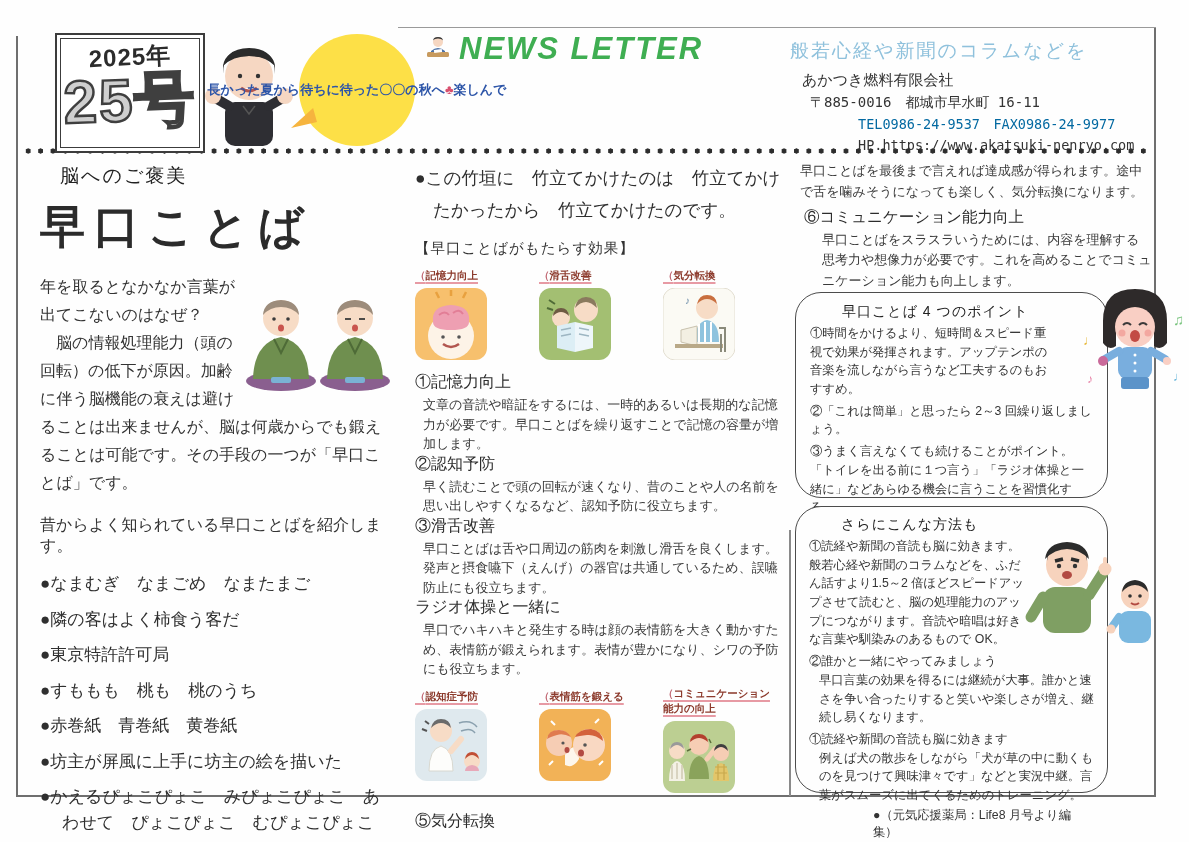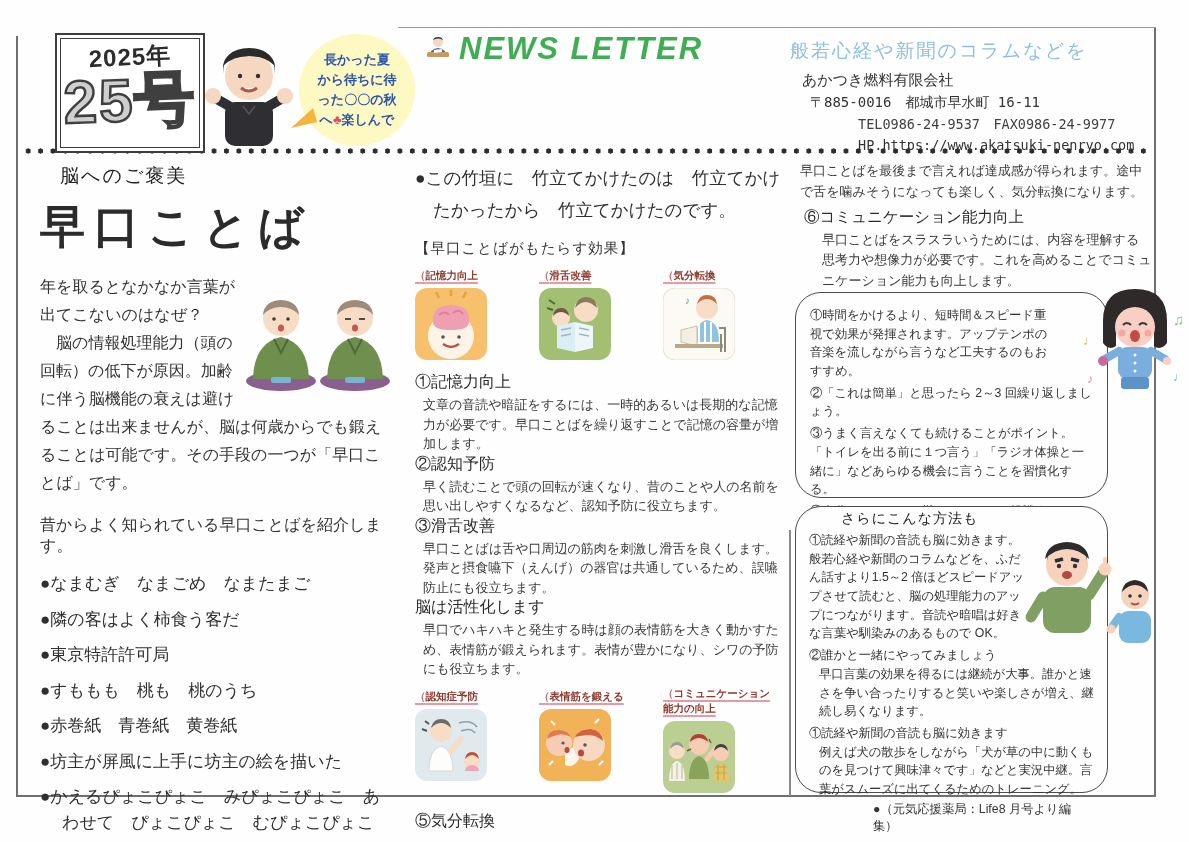--- a/index.html
+++ b/index.html
@@ -15,38 +15,38 @@
   .dotted-sep{position:absolute;left:22px;top:147px;width:1128px;height:8px;
     background-image:radial-gradient(circle,#2d2d2d 2.4px,transparent 2.8px);
     background-size:12.4px 8px;background-repeat:repeat-x;}
   
   .issue-box{position:absolute;left:55px;top:33px;width:140px;height:110px;border:2.5px solid #3c3c3c;padding:3px;background:#fff;}
   .issue-box-inner{width:100%;height:100%;border:1.5px solid #3c3c3c;box-sizing:border-box;text-align:center;}
   .issue-year{font-size:24px;font-weight:bold;letter-spacing:1px;transform:rotate(-3deg);margin-top:2px;color:#2c2c2c;}
   .issue-number{font-size:60px;font-weight:bold;line-height:1;transform:rotate(-2deg);margin-top:-2px;
     color:#cfcfcf;-webkit-text-stroke:2.5px #3f3f3f;letter-spacing:2px;}
   .mascot{position:absolute;left:203px;top:36px;}
-  .bubble{position:absolute;left:299px;top:34px;width:116px;height:112px;background:#fef9c3;border-radius:50%;
-    display:flex;flex-direction:column;justify-content:center;align-items:center;}
+  .bubble{position:absolute;left:299px;top:34px;width:116px;height:112px;background:#fde047;border-radius:50%;
+    display:flex;flex-direction:row;justify-content:center;align-items:center;}
   .bubble:before{content:"";position:absolute;left:-8px;bottom:18px;width:26px;height:20px;background:#f6b43e;
     clip-path:polygon(0 100%,85% 0,100% 70%);}
   .bubble-line{font-size:13px;font-weight:bold;color:#2d55a8;line-height:1.55;white-space:nowrap;}
   .clover{color:#d84f6e;font-size:13px;}
   .masthead{position:absolute;left:425px;top:31px;}
   .nl-row{display:flex;align-items:center;gap:8px;}
   .nl-label{font-size:31px;font-weight:bold;font-style:italic;color:#3fae52;letter-spacing:2px;
     font-family:"Liberation Sans",sans-serif;}
   .paper-title{font-size:53px;font-weight:bold;color:#e4574e;letter-spacing:2px;line-height:1.05;margin-top:1px;
     text-shadow:-3px 0 #f3c224,3px 0 #f3c224,0 -3px #f3c224,0 3px #f3c224,
                 -2px -2px #f3c224,2px 2px #f3c224,-2px 2px #f3c224,2px -2px #f3c224;}
   .company{position:absolute;left:790px;top:38px;width:362px;}
   .brand{font-size:19px;color:#8fc1dc;letter-spacing:2px;}
   .c-name{font-size:15px;color:#333;margin:7px 0 0 12px;}
   .c-addr{font-size:14px;color:#333;margin:4px 0 0 20px;font-family:"DejaVu Sans Mono",monospace;}
-  .c-tel{font-size:13.5px;color:#404040;margin:4px 0 0 68px;font-family:"DejaVu Sans Mono",monospace;}
+  .c-tel{font-size:13.5px;color:#0369a1;margin:4px 0 0 68px;font-family:"DejaVu Sans Mono",monospace;}
   .c-hp{font-size:13.5px;color:#333;margin:3px 0 0 68px;font-family:"DejaVu Sans Mono",monospace;}
   
   .col-left{position:absolute;left:40px;top:163px;width:352px;}
   .kicker{font-size:19px;color:#222;margin-left:20px;letter-spacing:2px;}
   .big-title{font-family:"Liberation Serif",serif;font-size:45px;color:#2b2b2b;letter-spacing:9px;margin-top:8px;font-weight:600;}
   .intro{margin-top:16px;font-size:16px;line-height:1.75;color:#333;}
   .elders{float:right;margin:4px 0 4px 8px;}
   .intro p{margin:0;}
   .intro .indent{text-indent:1em;}
   .lead{margin-top:18px;font-size:16px;color:#333;}
@@ -66,21 +66,21 @@
   .effects{margin-top:8px;}
   .effect-title{font-size:16px;color:#2c2c2c;font-family:Liberation Serif, serif;}
   .effect-body{font-size:13px;line-height:1.5;color:#3a3a3a;padding-left:8px;margin-top:2px;}
   .effect5{font-size:16px;color:#2c2c2c;margin-top:14px;}
   .col-right{position:absolute;left:800px;top:161px;width:352px;}
   .rc-body{font-size:13px;line-height:1.6;color:#3a3a3a;}
   .e6-title{font-size:15.5px;color:#2c2c2c;margin:4px 0 2px 4px;}
   .e6-body{font-size:13px;line-height:1.6;color:#3a3a3a;padding-left:22px;}
   .round-box{position:absolute;border:1.5px solid #4c4c4c;border-radius:26px;background:#fefefe;box-sizing:border-box;}
   .box1{left:795px;top:292px;width:313px;height:206px;padding:10px 14px;}
-  .box2{left:795px;top:506px;width:313px;height:287px;padding:3px 13px;}
+  .box2{left:795px;top:506px;width:313px;height:287px;padding:9px 13px;}
   .box-title{font-size:14px;color:#222;margin-left:32px;letter-spacing:1px;}
   .box-item{font-size:12.3px;line-height:1.52;color:#333;margin-top:3px;}
   .narrow1{width:242px;}
   .narrow2{width:218px;}
   .box-sub{font-size:12.3px;line-height:1.52;color:#333;margin-top:3px;}
   .box-sub-body{font-size:12.3px;line-height:1.52;color:#333;padding-left:10px;}
   .credit{font-size:12.3px;color:#333;margin-top:2px;padding-left:64px;}
   .girl{position:absolute;right:-82px;top:-14px;}
   .manboy{position:absolute;right:-58px;top:26px;}
 </style>
@@ -249,21 +249,21 @@
       </div>
     </div>
 
     <div class="effects">
       <div class="effect-title">①記憶力向上</div>
       <div class="effect-body">文章の音読や暗証をするには、一時的あるいは長期的な記憶力が必要です。早口ことばを繰り返すことで記憶の容量が増加します。</div>
       <div class="effect-title">②認知予防</div>
       <div class="effect-body">早く読むことで頭の回転が速くなり、昔のことや人の名前を思い出しやすくなるなど、認知予防に役立ちます。</div>
       <div class="effect-title">③滑舌改善</div>
       <div class="effect-body">早口ことばは舌や口周辺の筋肉を刺激し滑舌を良くします。発声と摂食嚥下（えんげ）の器官は共通しているため、誤嚥防止にも役立ちます。</div>
-      <div class="effect-title">脳は活性化します</div>
+      <div class="effect-title">ラジオ体操と一緒に</div>
       <div class="effect-body">早口でハキハキと発生する時は顔の表情筋を大きく動かすため、表情筋が鍛えられます。表情が豊かになり、シワの予防にも役立ちます。</div>
     </div>
 
     <div class="icon-row">
       <div class="icon-cell">
         <span class="tag">認知症予防</span>
         <div class="effect-icon">
           <svg width="72" height="72" viewBox="0 0 72 72">
             <rect x="0" y="0" width="72" height="72" rx="12" fill="#dfe9ee"></rect>
             <circle cx="26" cy="22" r="11" fill="#f7dcc6"></circle>
@@ -345,20 +345,21 @@
         <path d="M38,72 L24,80" stroke="#79aede" stroke-width="8" stroke-linecap="round"></path>
         <path d="M70,72 L84,80" stroke="#79aede" stroke-width="8" stroke-linecap="round"></path>
         <circle cx="22" cy="82" r="5" fill="#c96a9a"></circle>
         <circle cx="86" cy="82" r="4" fill="#f9cfc4"></circle>
         <text x="2" y="66" font-size="14" fill="#e7b93c">♩</text>
         <text x="92" y="46" font-size="15" fill="#7ac47f">♫</text>
         <text x="6" y="104" font-size="12" fill="#e884a8">♪</text>
         <text x="92" y="102" font-size="13" fill="#64b5d9">♩</text>
       </svg>
     </span>
+    <div class="box-title">早口ことば 4 つのポイント</div>
     <div class="box-item narrow1">①時間をかけるより、短時間＆スピード重視で効果が発揮されます。アップテンポの音楽を流しながら言うなど工夫するのもおすすめ。</div>
     <div class="box-item">②「これは簡単」と思ったら 2～3 回繰り返しましょう。</div>
     <div class="box-item">③うまく言えなくても続けることがポイント。「トイレを出る前に１つ言う」「ラジオ体操と一緒に」などあらゆる機会に言うことを習慣化する。</div>
     <div class="box-item">④自分にとってやや難しいレベルに挑戦することで、脳は活性化します。</div>
   </div>
 
   <div class="round-box box2">
     <span class="manboy">
       <svg width="150" height="122" viewBox="0 0 150 122">
         <circle cx="52" cy="32" r="21" fill="#f7d3bd"></circle>

